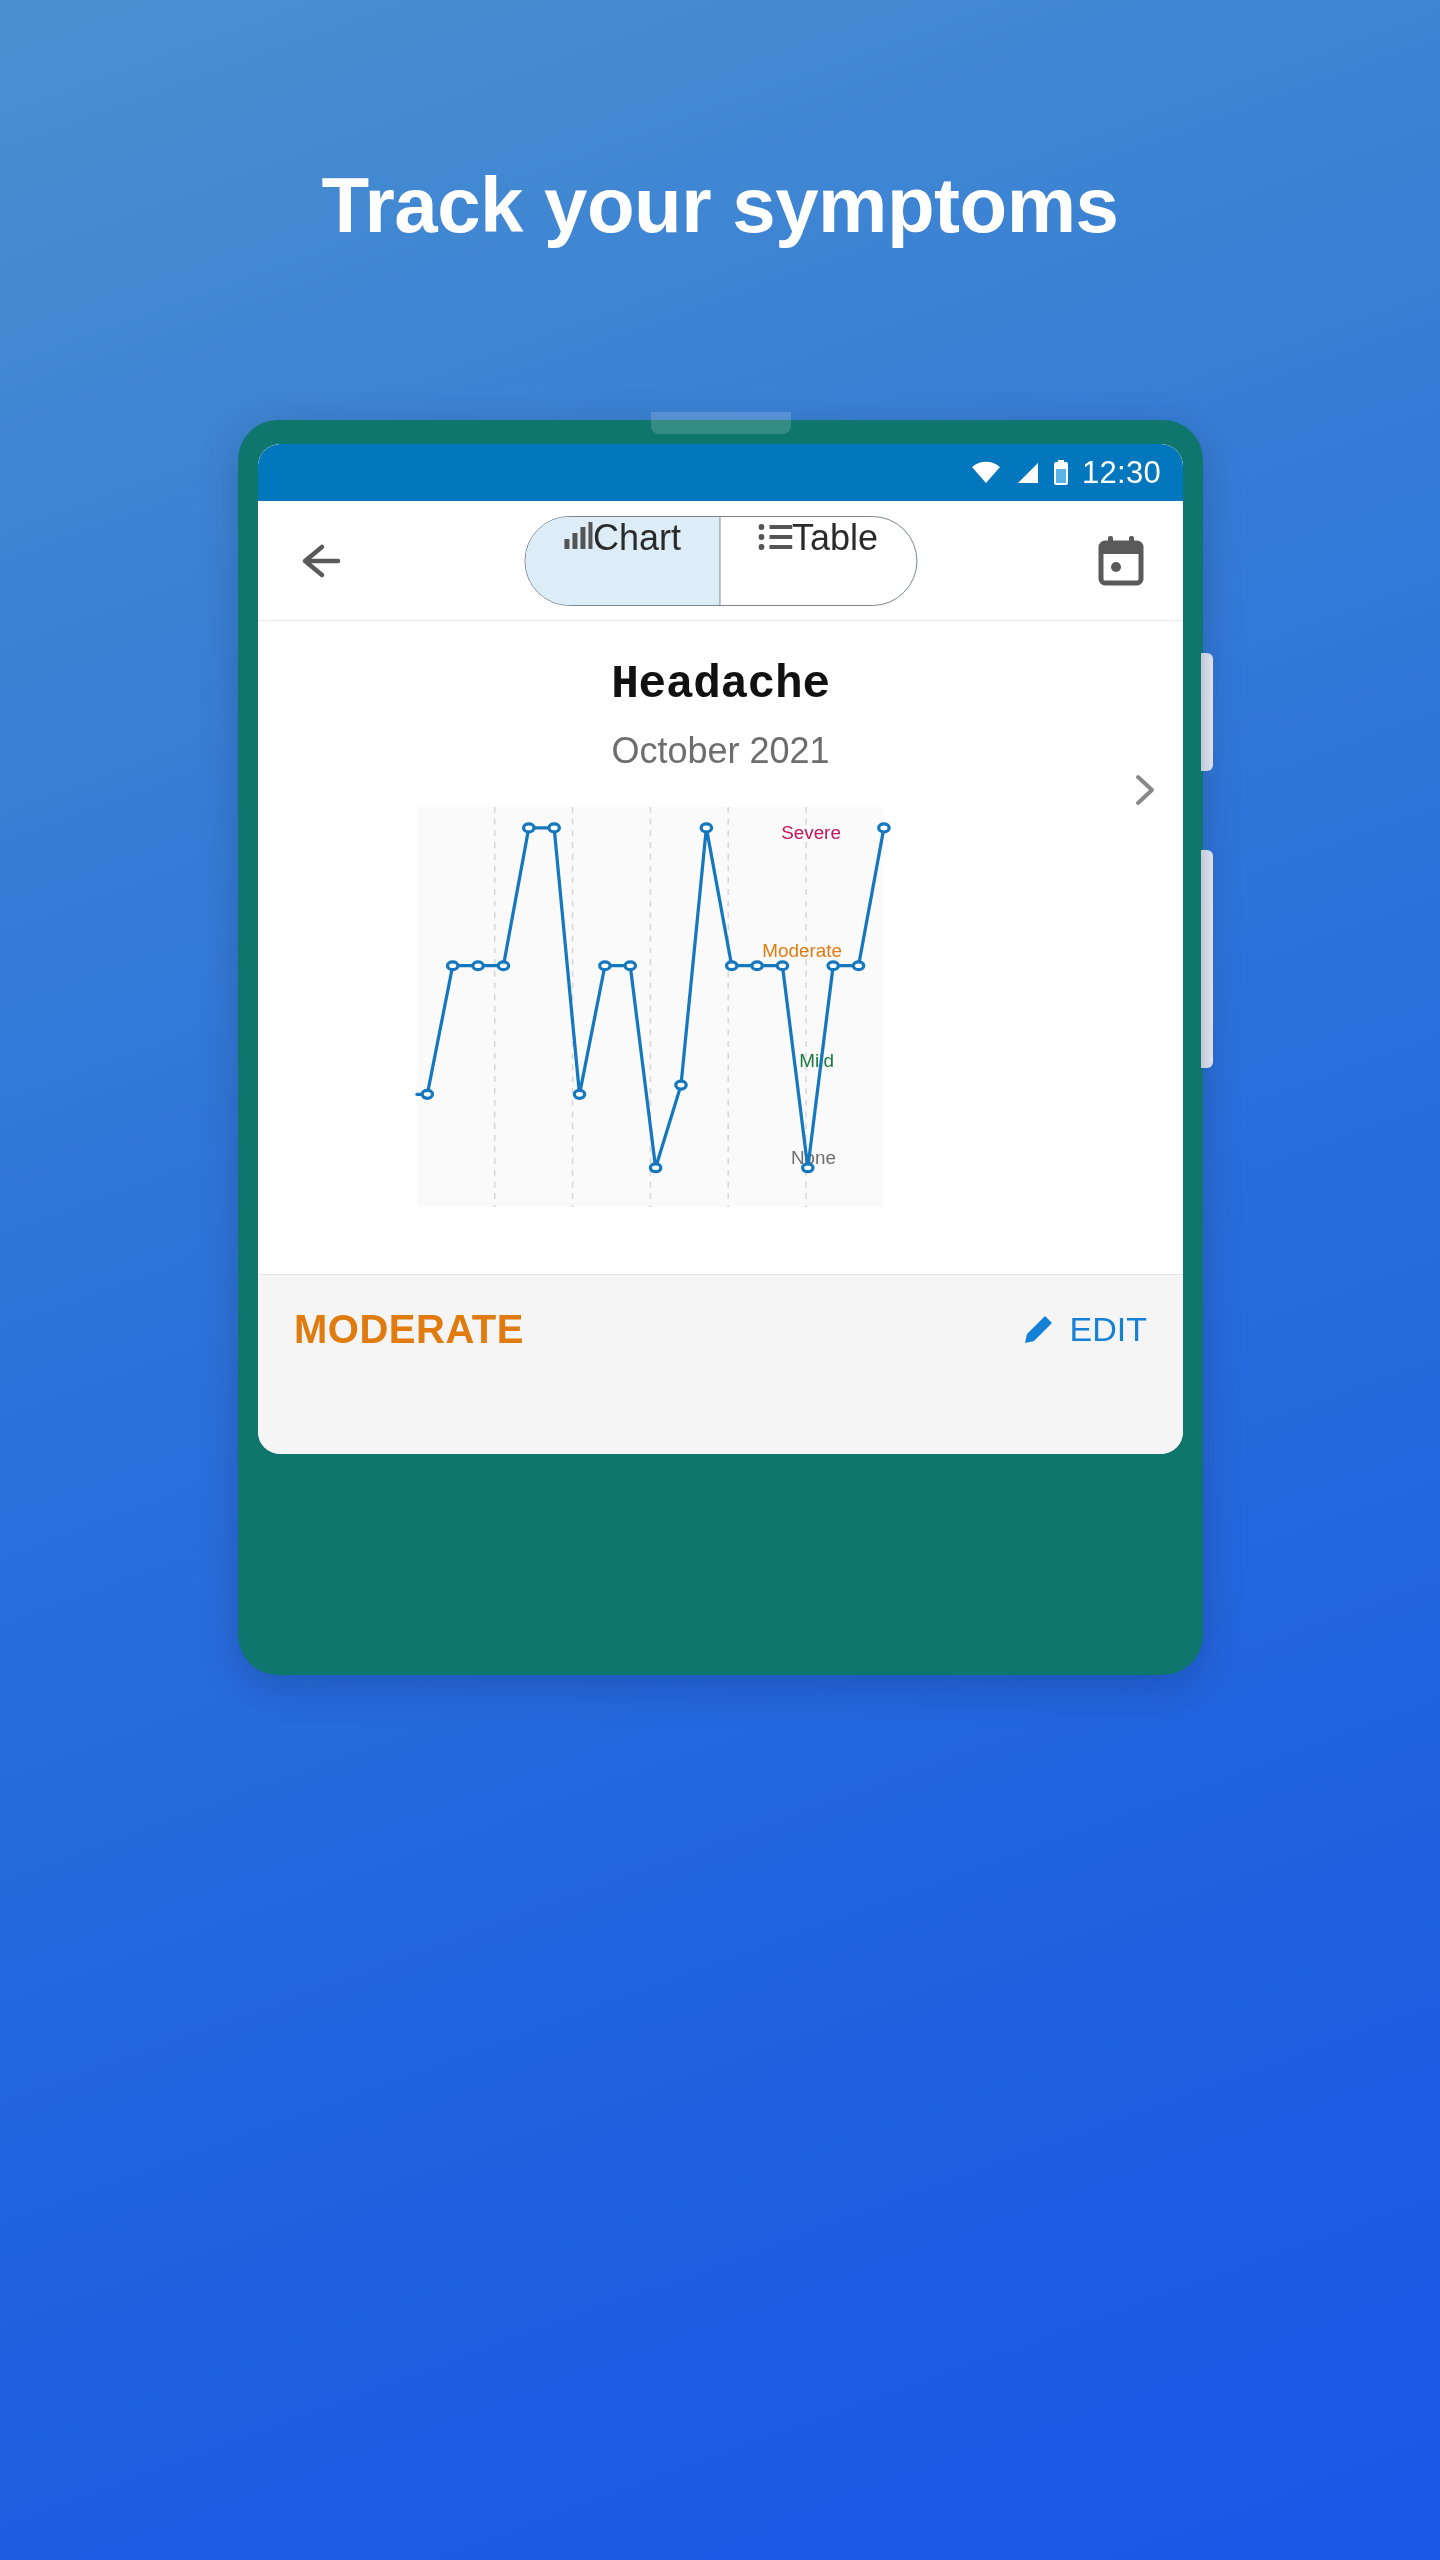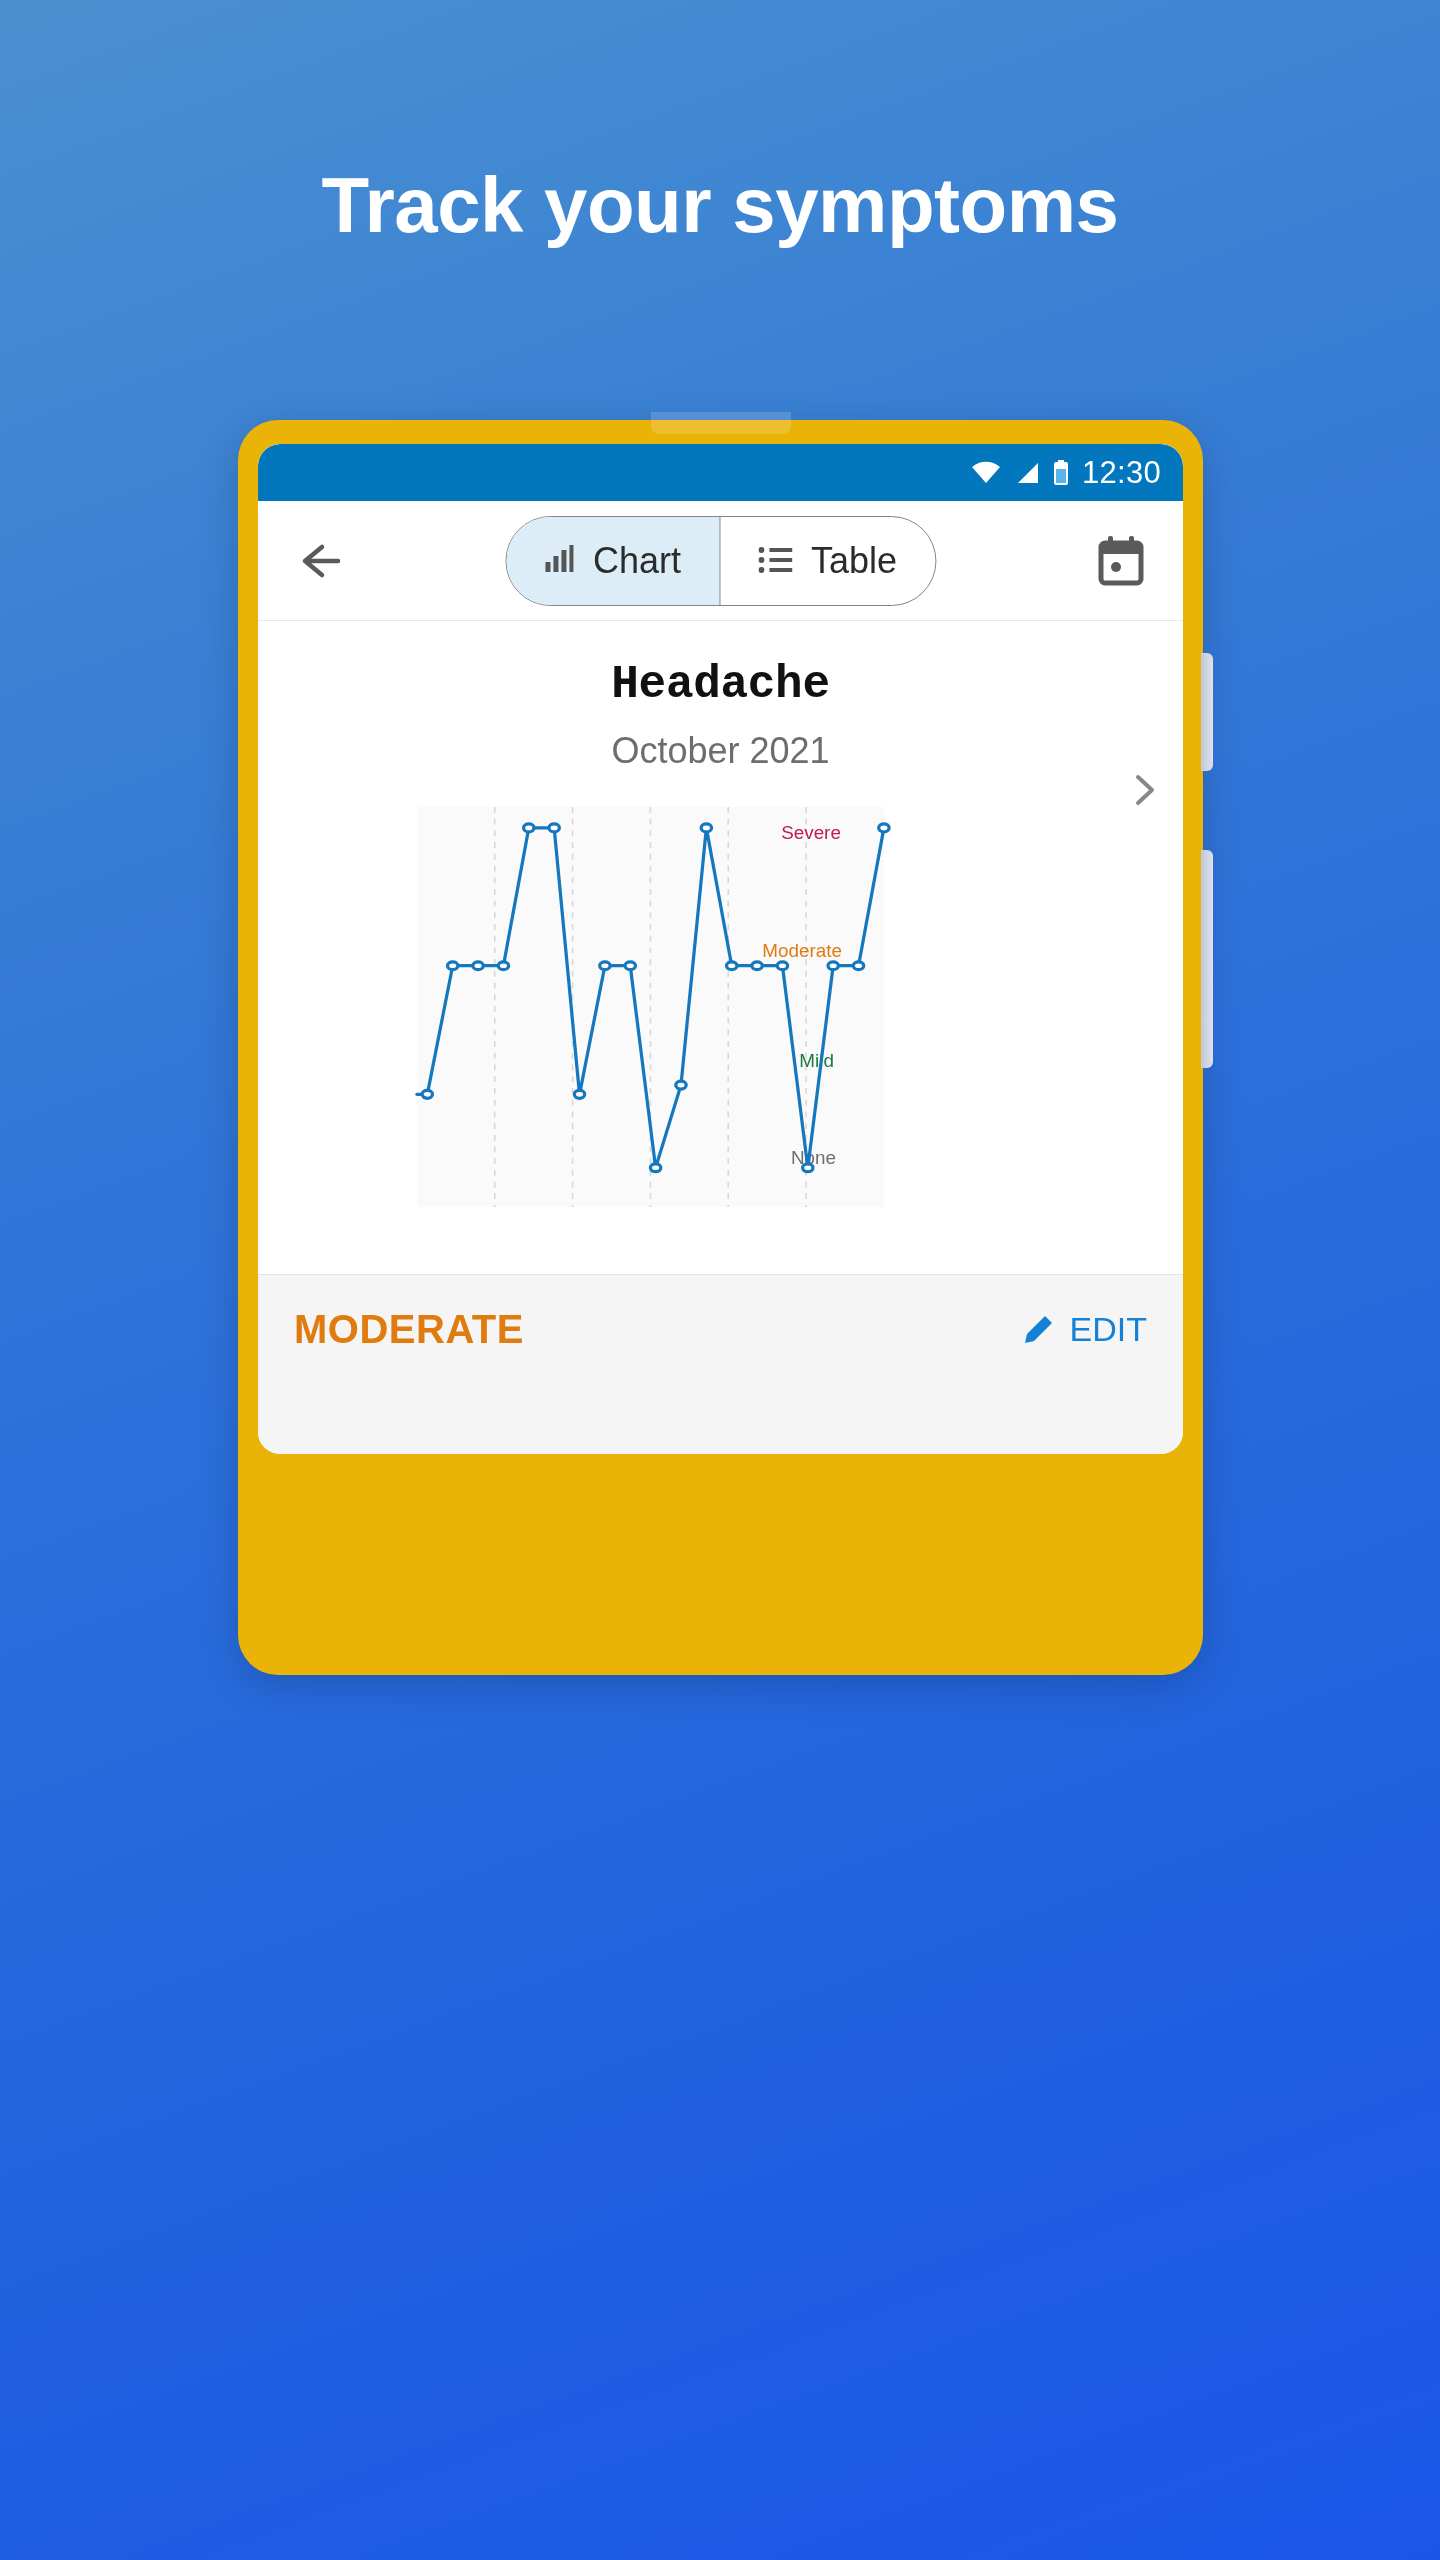--- a/index.html
+++ b/index.html
@@ -15,21 +15,21 @@
     position:absolute; top:160px; left:0; width:1440px;
     text-align:center; color:#ffffff;
     font-size:78px; font-weight:bold; letter-spacing:-0.5px;
     font-family:"Liberation Sans", sans-serif;
   }
 
   
   .phone{
     position:absolute; left:238px; top:420px;
     width:965px; height:1255px;
-    background:#eab308;
+    background:#0f766e;
     border-radius:40px;
     box-shadow:0 10px 40px rgba(0,0,0,0.18);
   }
   .notch{
     position:absolute; left:50%; top:-8px; transform:translateX(-50%);
     width:140px; height:22px; background:rgba(255,255,255,0.16);
     border-radius:0 0 8px 8px;
   }
   .side-btn{
     position:absolute; left:963px; width:12px;
@@ -66,21 +66,21 @@
     border-bottom:1px solid #e8e8e8;
     position:relative;
   }
   .back-arrow{ width:52px; height:52px; flex:0 0 auto; }
   .segment{
     position:absolute; left:50%; transform:translateX(-50%);
     display:flex; border:1px solid #7d8690; border-radius:46px;
     height:90px; overflow:hidden; background:#fff;
   }
   .seg{
-    display:flex; align-items:center; gap:19px;
+    display:flex; 
     padding:0 38px; font-size:36px; color:#2b2b2b;
     height:100%;
   }
   .seg.active{ background:#dcedf8; }
   .seg + .seg{ border-left:1px solid #7d8690; }
   .cal-icon{ margin-left:auto; width:56px; height:56px; }
 
   
   .chart-area{ position:relative; background:#fff; height:600px; }
   .ch-title{

